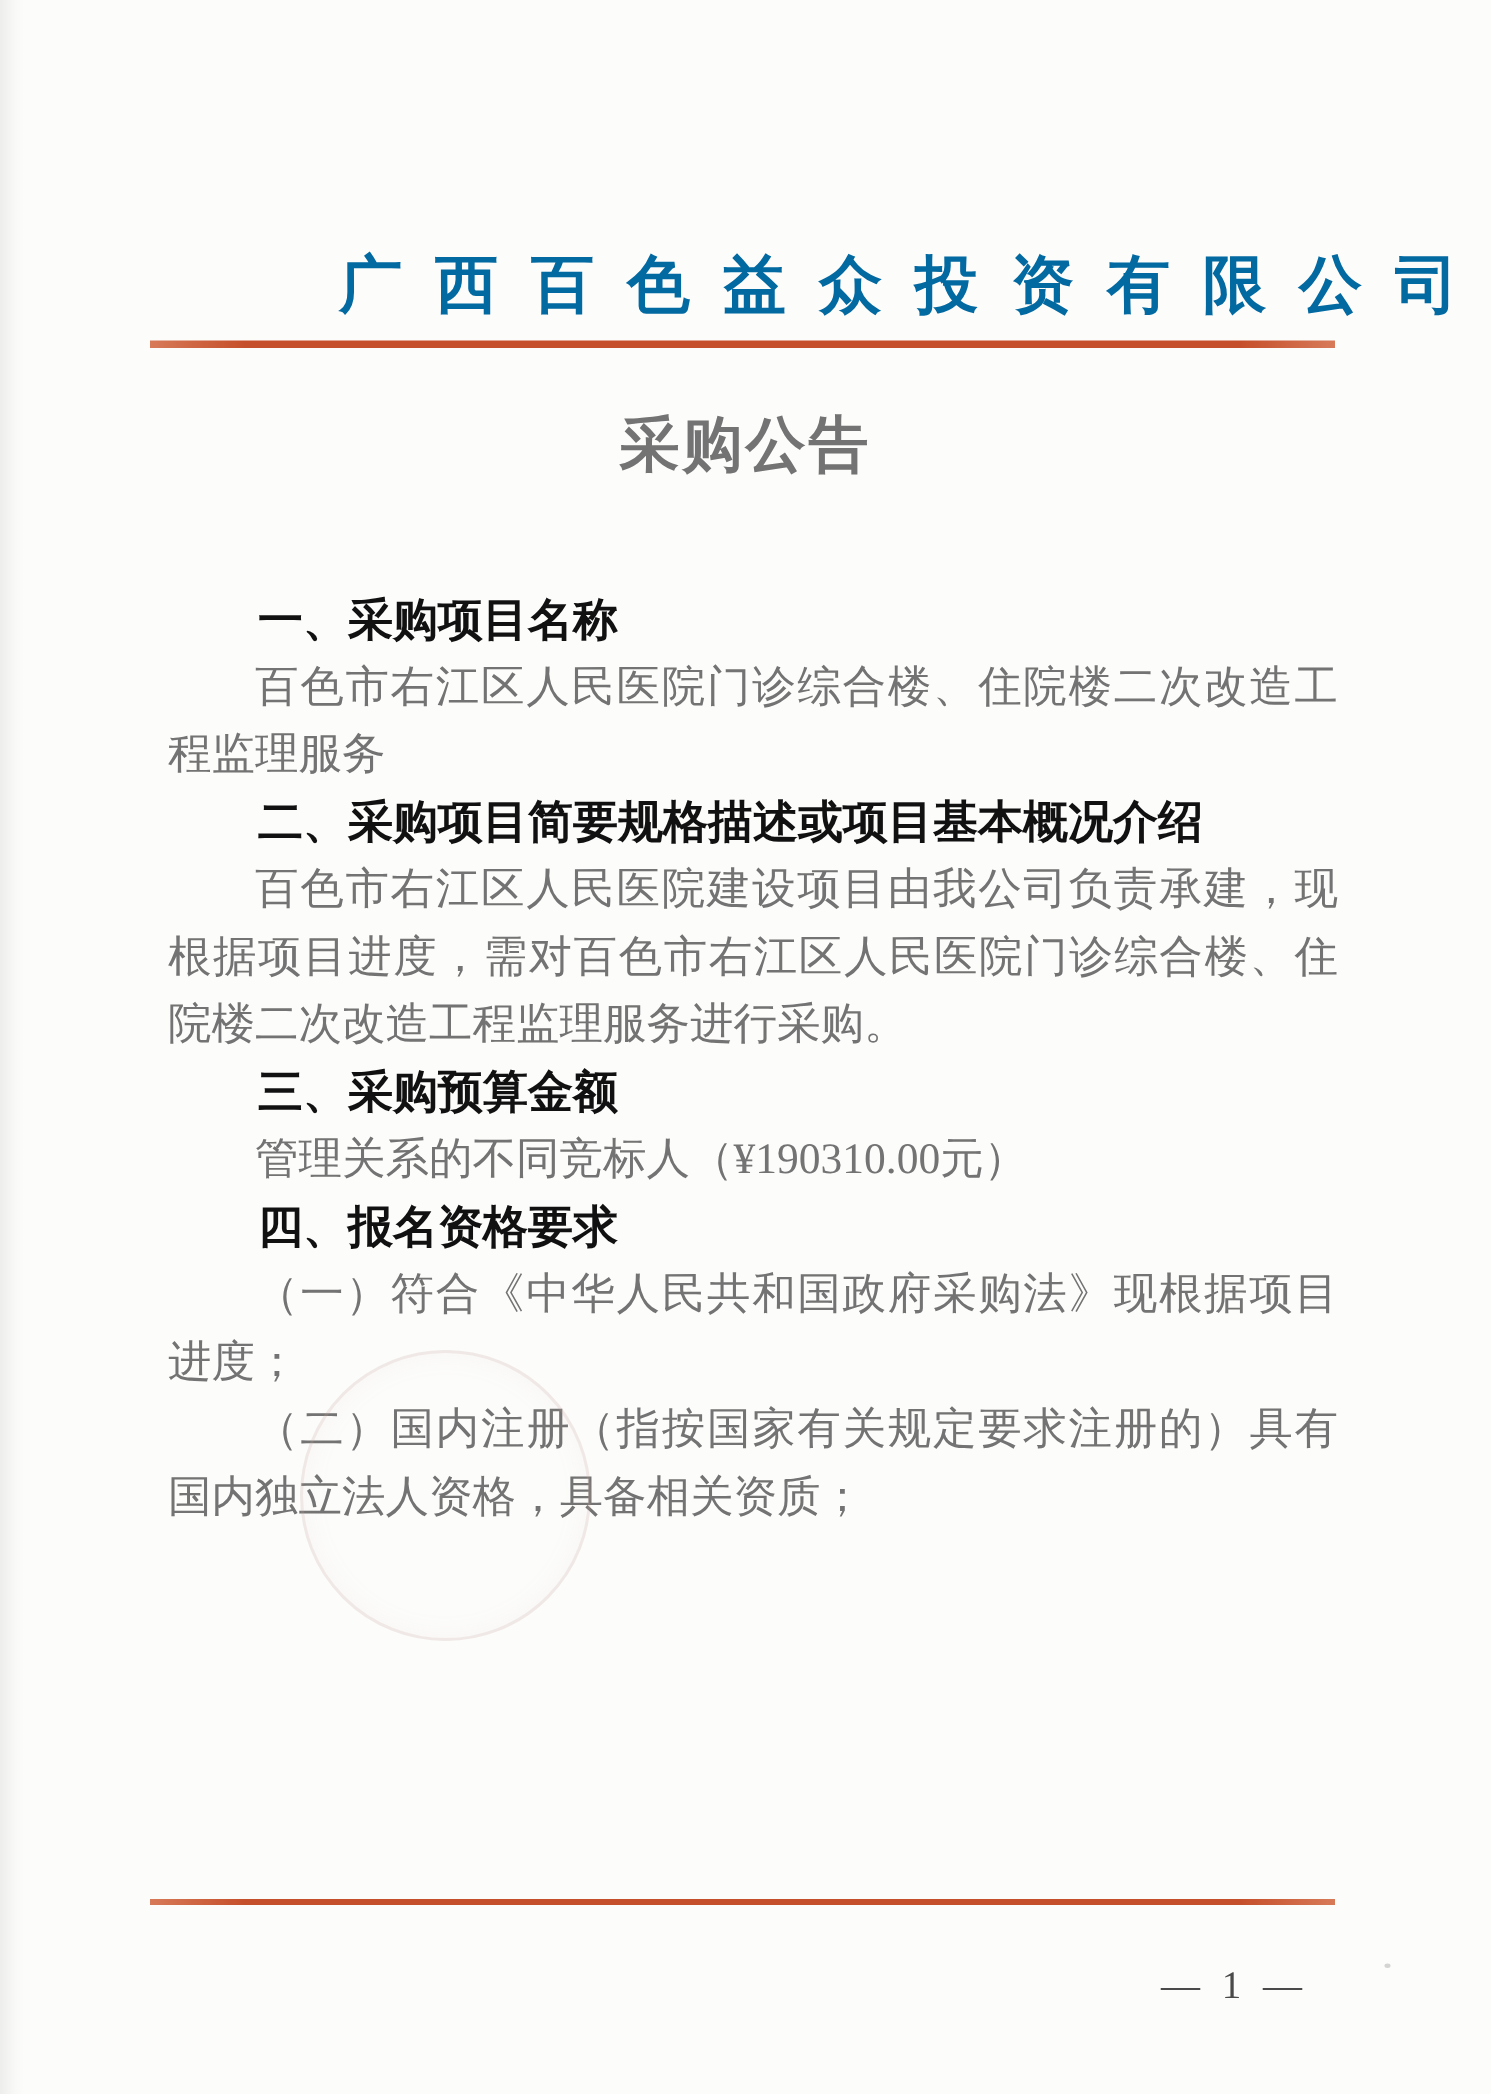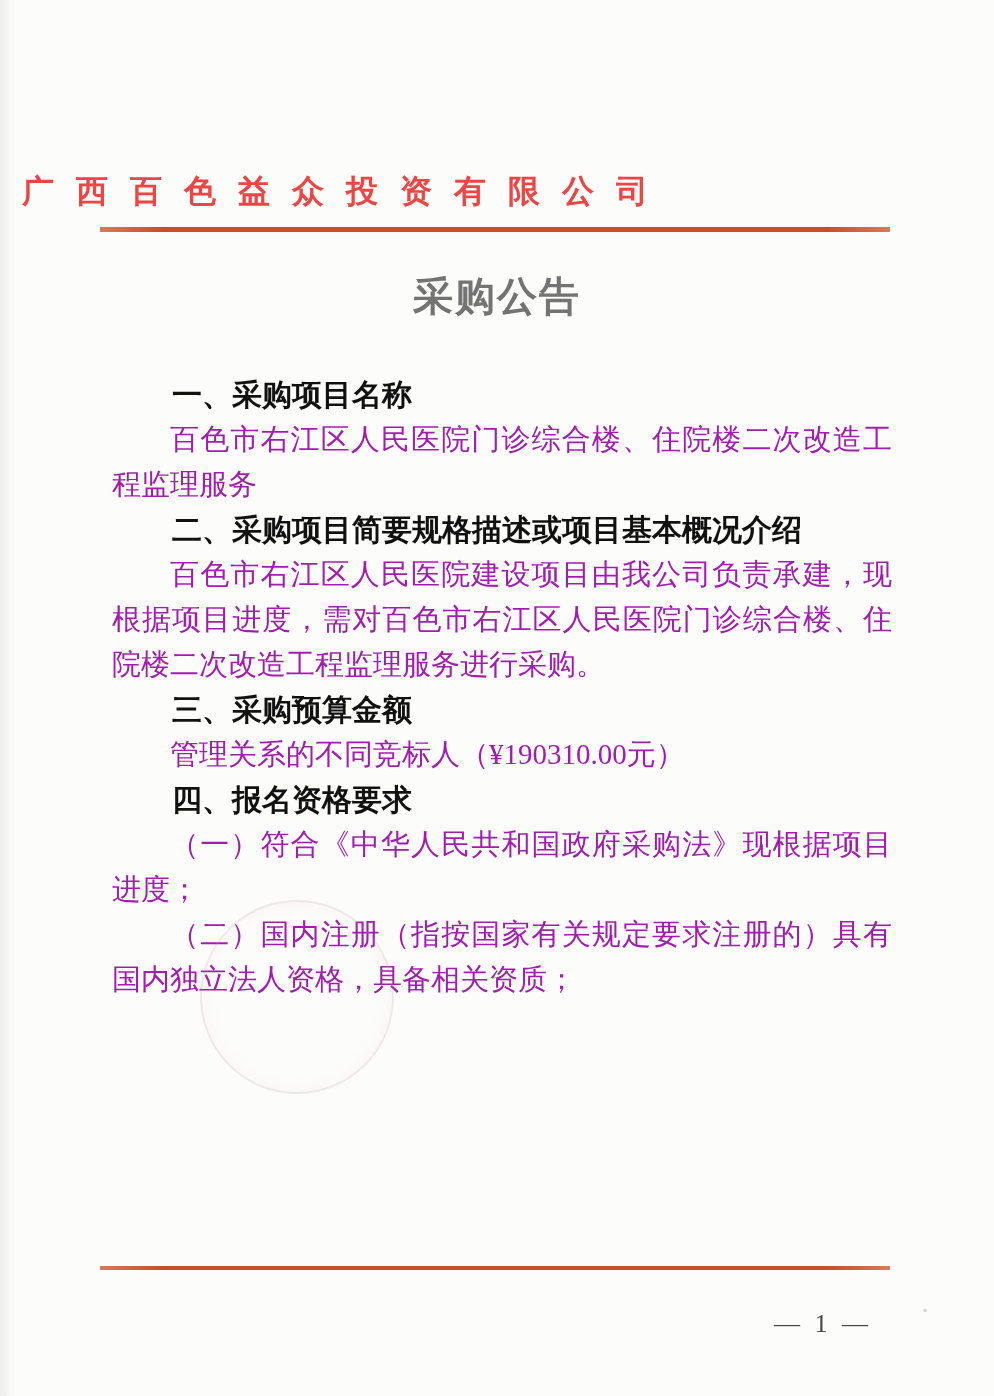--- a/index.html
+++ b/index.html
@@ -23,27 +23,27 @@
   .speck {
     position: absolute;
     left: 923px; top: 1309px;
     width: 4px; height: 3px;
     background: rgba(90,90,90,0.25);
     border-radius: 50%;
   }
   .company-name {
     position: absolute;
     top: 168px; left: 0; right: 0;
-    text-align: left;
-    font-size: 32px;
+    text-align: right;
+    font-size: 42px;
     font-weight: 700;
     line-height: 46px;
     letter-spacing: 22px;
     padding-left: 22px; 
-    color: #ef4444;
+    color: #0369a1;
     font-family: "Liberation Serif", "DejaVu Serif", serif;
     white-space: nowrap;
   }
   .header-rule {
     position: absolute;
     top: 227px; left: 100px;
     width: 790px; height: 5px;
     background: linear-gradient(90deg, #d77a58, #c64f2b 8%, #c64f2b 92%, #d77a58);
   }
   .doc-title {
@@ -51,40 +51,40 @@
     top: 274px; left: 0; right: 0;
     text-align: center;
     font-size: 40px;
     font-weight: 700;
     line-height: 46px;
     letter-spacing: 2px;
     color: #737373;
   }
   .content {
     position: absolute;
-    top: 372px;
+    top: 391px;
     left: 112px;
     width: 780px;
     font-size: 29px;
     line-height: 45px;
     text-align: justify;
   }
   .content h2 {
     margin: 0;
     font-size: 30px;
     line-height: 45px;
     font-weight: 700;
     text-indent: 2em;
     color: #111;
     font-family: "Liberation Sans", "DejaVu Sans", sans-serif;
   }
   .content p {
     margin: 0;
     text-indent: 2em;
-    color: #a21caf;
+    color: #737373;
   }
   
   .watermark {
     position: absolute;
     left: 200px; top: 900px;
     width: 190px; height: 190px;
     border-radius: 50%;
     border: 2px solid rgba(195,165,155,0.22);
     box-shadow: inset 0 0 18px rgba(195,165,155,0.08);
   }

